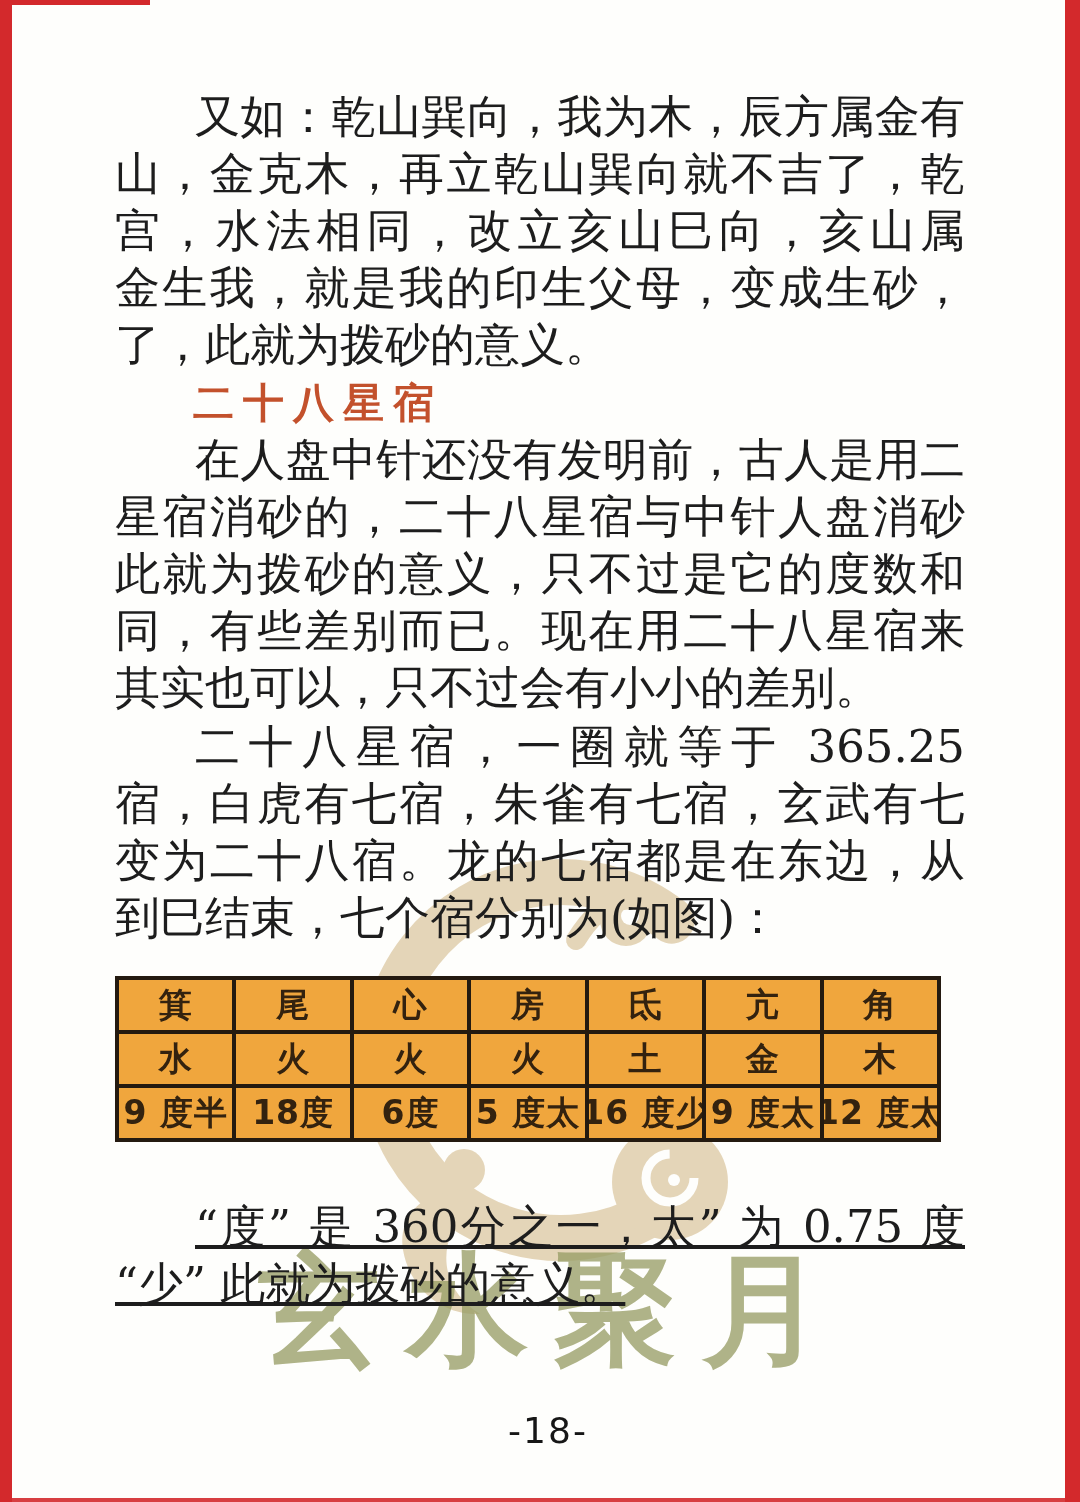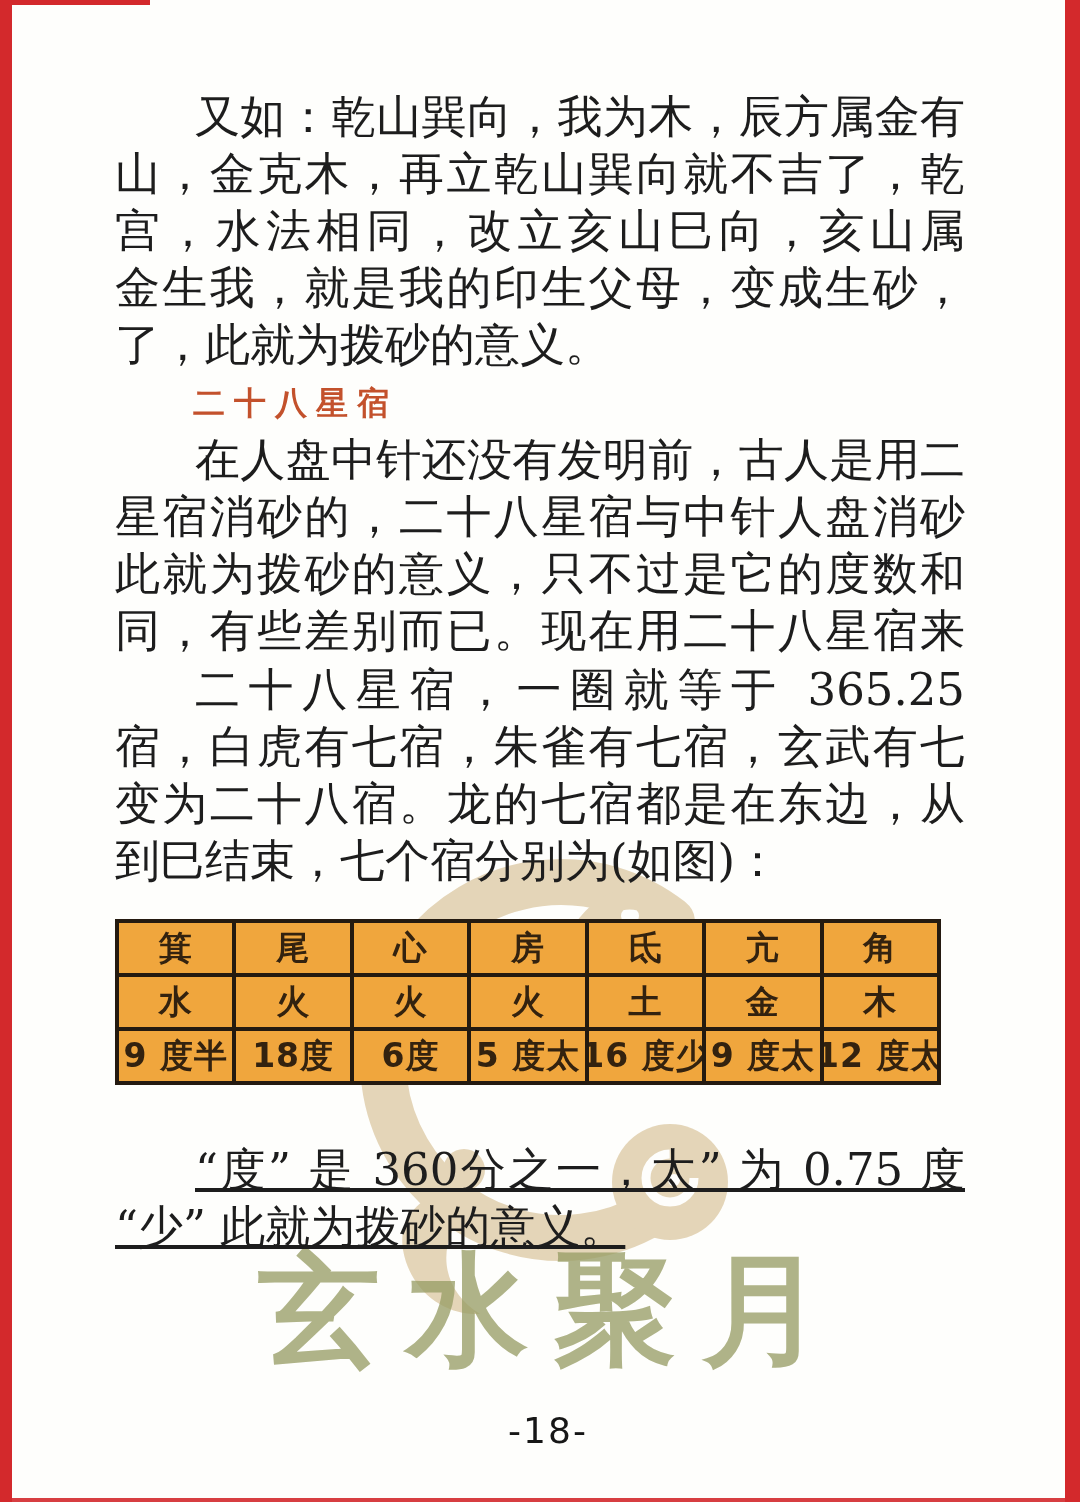--- a/index.html
+++ b/index.html
@@ -26,21 +26,21 @@
   .para{font-size:45px;line-height:57px;}
   .line{
     height:57px;overflow:hidden;
     text-align:justify;text-align-last:justify;
     -moz-text-align-last:justify;text-justify:inter-character;
   }
   .line.indent{padding-left:80px;}
   .line.last{text-align:right;text-align-last:left;-moz-text-align-last:left;}
   .section-heading{
     height:56px;line-height:56px;padding-left:78px;margin-top:2px;
-    font-size:32px;font-weight:bold;letter-spacing:9px;color:#c3512c;
+    font-size:41px;font-weight:bold;letter-spacing:9px;color:#c3512c;
   }
   .spacer-s{height:2px;}
 
   
   .tbl{
     margin-top:30px;width:826px;background:#f0a63d;
     border:2px solid #241a10;
     display:grid;grid-template-columns:repeat(7,1fr);grid-auto-rows:54px;
     box-sizing:border-box;
   }
@@ -95,20 +95,21 @@
         <div class="line last">了，此就为拨砂的意义。</div>
       </div>
 
     <div class="section-heading">二十八星宿</div>
 
     <div class="para">
         <div class="line indent">在人盘中针还没有发明前，古人是用二十八</div>
         <div class="line">星宿消砂的，二十八星宿与中针人盘消砂的原理</div>
         <div class="line">此就为拨砂的意义，只不过是它的度数和方位不</div>
         <div class="line">同，有些差别而已。现在用二十八星宿来消砂，</div>
+        <div class="line last">其实也可以，只不过会有小小的差别。</div>
       </div>
 
     <div class="spacer-s"></div>
 
     <div class="para">
         <div class="line indent">二十八星宿，一圈就等于 365.25 度。龙有七</div>
         <div class="line">宿，白虎有七宿，朱雀有七宿，玄武有七宿，就</div>
         <div class="line">变为二十八宿。龙的七宿都是在东边，从寅开始</div>
         <div class="line last">到巳结束，七个宿分别为(如图)：</div>
       </div>

